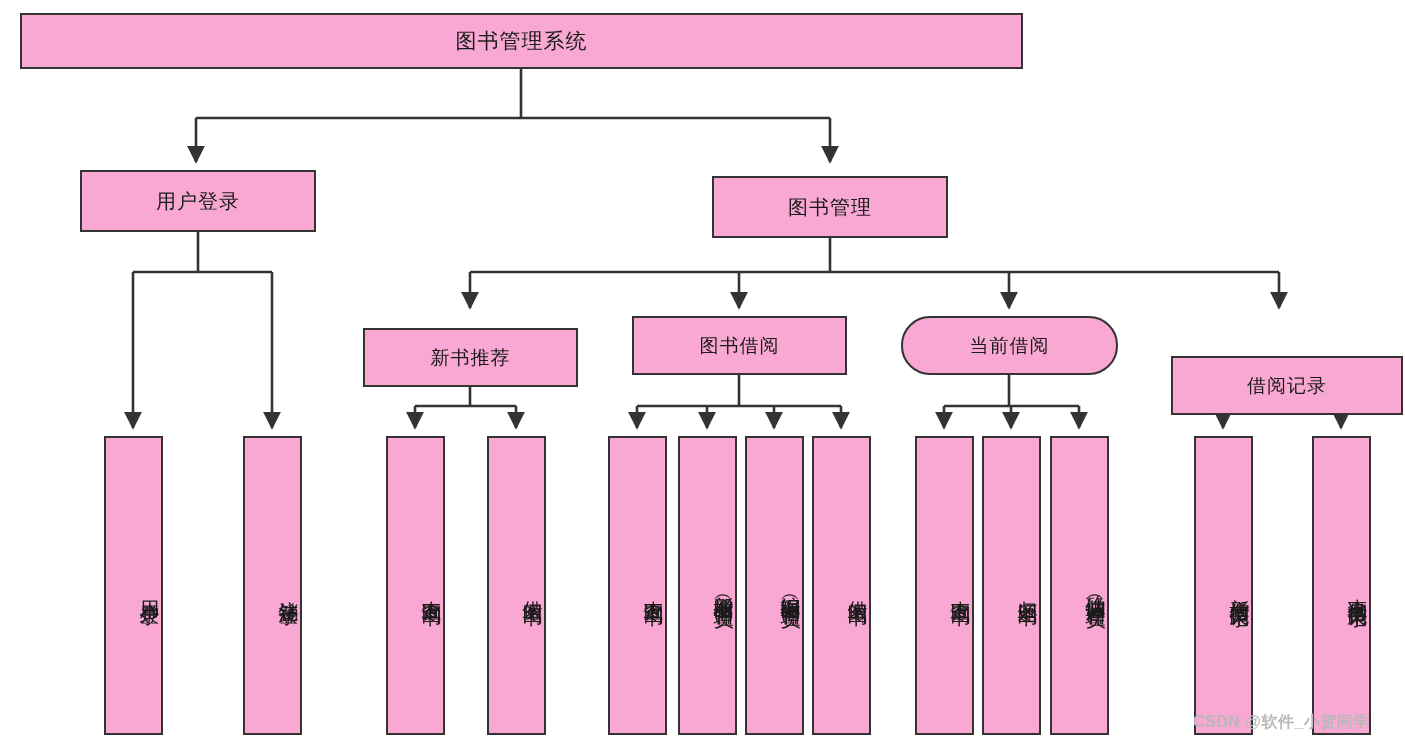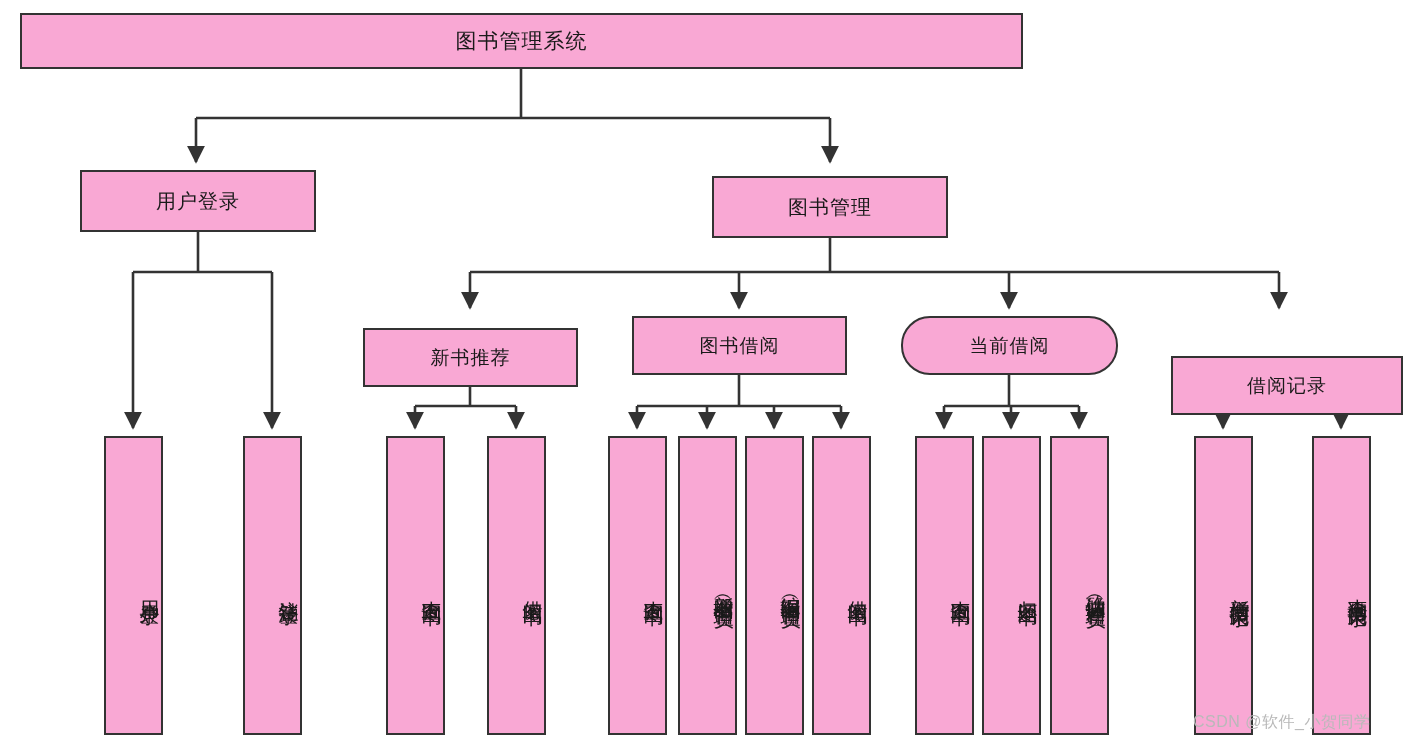--- a/index.html
+++ b/index.html
@@ -67,20 +67,21 @@
     white-space: normal;
   }
   #watermark {
     position: absolute;
     left: 1193px;
     top: 712px;
     font-size: 16px;
     color: #b9b9b9;
     letter-spacing: 0.5px;
     white-space: nowrap;
+    font-weight: bold;
   }
 </style>
 </head>
 <body>
 
 <div id="canvas">
 
   <svg id="wires" viewBox="0 0 1405 747" width="1405" height="747" xmlns="http://www.w3.org/2000/svg">
     <defs>
       <marker id="arrow" viewBox="0 0 10 10" refX="9" refY="5" markerWidth="7" markerHeight="7" orient="auto-start-reverse">

